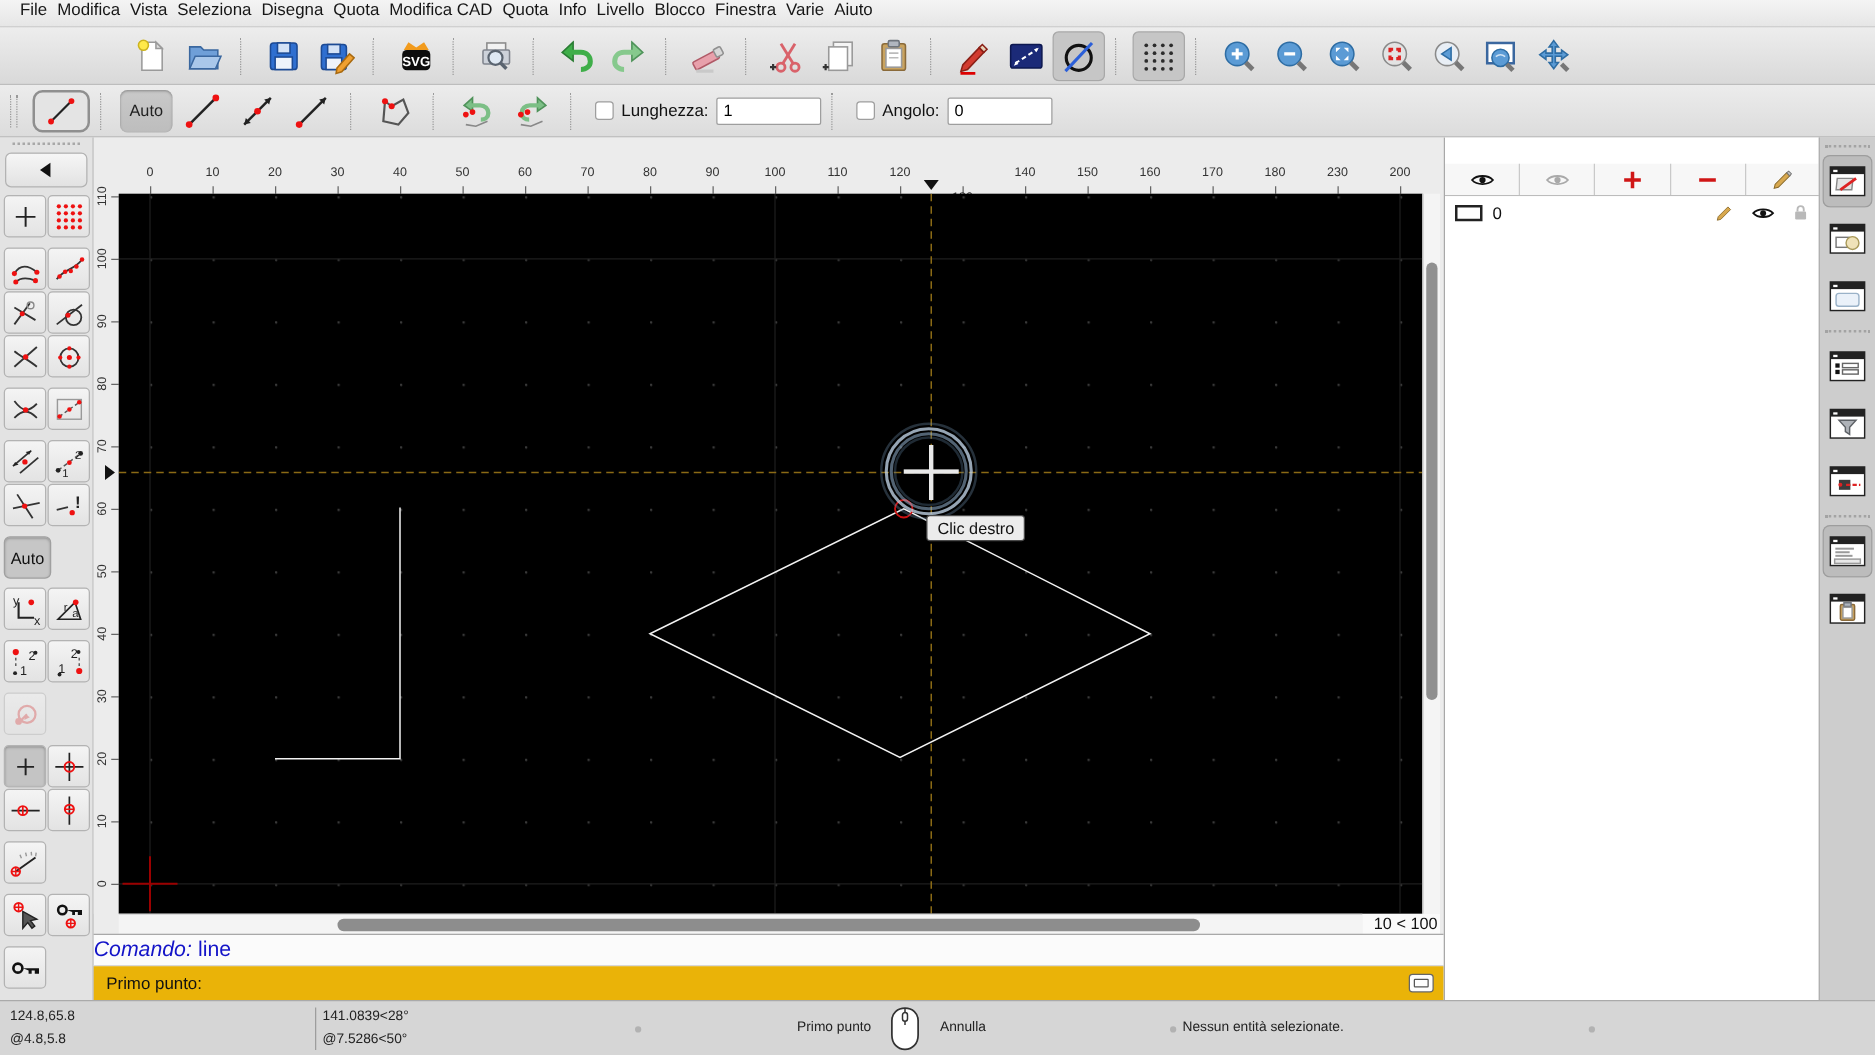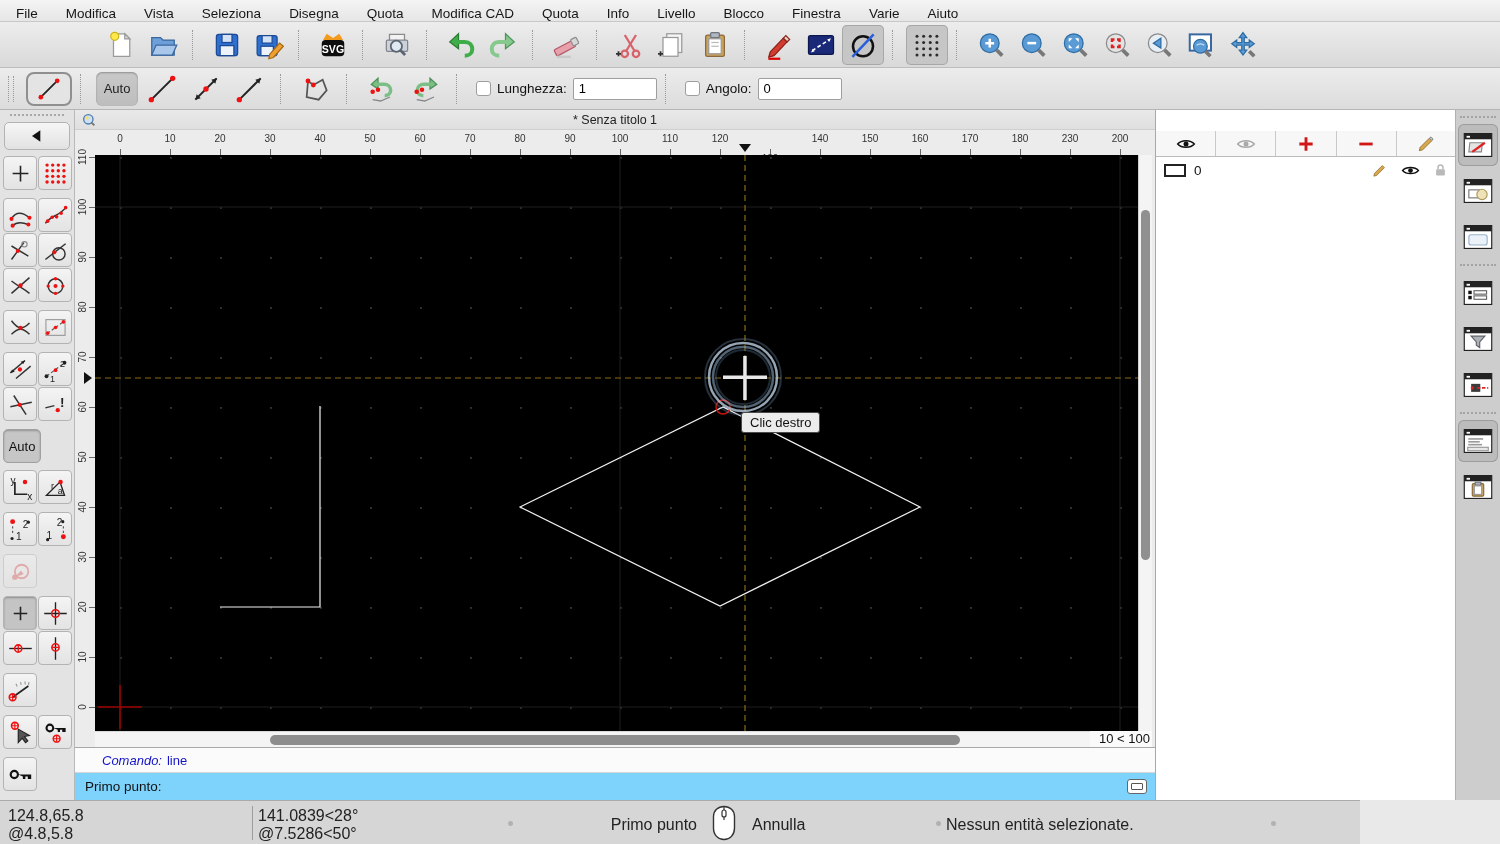--- a/index.html
+++ b/index.html
@@ -3,21 +3,21 @@
 <meta charset="utf-8">
 <style>
   * { box-sizing: border-box; margin:0; padding:0; }
   html,body { width:1500px; height:844px; }
   body { position:relative; overflow:hidden; background:#e9e9e9;
          font-family:"Liberation Sans", sans-serif; color:#111; font-size:13px; }
 
   
   .menubar { position:absolute; left:0; top:0; width:1500px; height:22px;
              background:linear-gradient(#f4f4f4,#e6e6e6); border-bottom:1px solid #c8c8c8;
-             display:flex; align-items:flex-end; padding-left:16px; gap:28px; }
+             display:flex; align-items:flex-start; padding-left:16px; gap:8px; }
   .menu-item { font-size:13.5px; color:#161616; cursor:default; white-space:nowrap; }
 
   
   .toolbar1 { position:absolute; left:0; top:22px; width:1500px; height:46px;
               background:linear-gradient(#ededed,#d9d9d9); border-bottom:1px solid #bdbdbd;
               display:flex; align-items:center; padding-left:100px; }
   .toolbar2 { position:absolute; left:0; top:68px; width:1500px; height:42px;
               background:linear-gradient(#ececec,#dcdcdc); border-bottom:1px solid #b5b5b5;
               display:flex; align-items:center; padding-left:8px; }
   .tbtn { width:42px; height:40px; display:flex; align-items:center; justify-content:center;
@@ -75,25 +75,25 @@
   .vsb { position:absolute; left:1063px; top:45px; width:14px; height:576px; background:#f4f4f4; border-left:1px solid #d0d0d0;}
   .vsb .thumb { position:absolute; left:2px; top:55px; width:9px; height:350px; background:#909090; border-radius:5px; }
   .hsb { position:absolute; left:20px; top:621px; width:995px; height:16px; background:#f4f4f4; border-top:1px solid #d9d9d9;}
   .hsb .thumb { position:absolute; left:175px; top:3px; width:690px; height:10px; background:#8d8d8d; border-radius:5px; }
   .zoomstat { position:absolute; left:1015px; top:621px; width:62px; height:16px; background:#fafafa;
               font-size:13px; text-align:right; padding-right:2px; line-height:16px; }
 
   
   .cmdwidget { position:absolute; left:75px; top:747px; width:1080px; height:53px; border-top:1px solid #a8a8a8; }
   .cmdhist { position:absolute; left:0; top:0; width:1080px; height:25px; background:#fbfbfb;
-             border-bottom:1px solid #d7d7d7; display:flex; align-items:center; padding-left:27px;
-             font-size:13px; color:#1414c8; }
+             border-bottom:1px solid #d7d7d7; display:flex; align-items:center; padding-left:0;
+             font-size:17px; color:#1414c8; }
   .cmdhist .cmdlabel { font-style:italic; }
   .cmdhist .cmdval { margin-left:5px; }
-  .cmdrow { position:absolute; left:0; top:25px; width:1080px; height:28px; background:#7dd3fc;
+  .cmdrow { position:absolute; left:0; top:25px; width:1080px; height:28px; background:#eab308;
             border-bottom:1px solid #cfcfcf; display:flex; align-items:center; padding-left:10px; }
   .cmdprompt { font-size:13.5px; color:#111; }
   .cmdinput { flex:1; border:none; outline:none; height:22px; font-size:13.5px;
               font-family:"Liberation Sans",sans-serif; background:transparent; }
   .kbdbtn { width:20px; height:15px; border:1px solid #666; border-radius:3px; margin-right:8px;
             display:flex; align-items:center; justify-content:center; background:#fdfdfd; }
   .kbdbtn div { width:12px; height:7px; border:1px solid #555; border-radius:1px; }
 
   
   .layerpanel { position:absolute; left:1155px; top:110px; width:300px; height:690px; background:#fff;
@@ -114,22 +114,22 @@
 
   
   .dockstrip { position:absolute; left:1455px; top:110px; width:45px; height:690px; background:#cdcdcd;
                border-left:1px solid #b0b0b0; }
   .dock-item { width:40px; height:42px; margin:4px auto 4px auto; display:flex; align-items:center;
                justify-content:center; border-radius:6px; }
   .dock-item.selected { background:#bcbcbc; box-shadow:inset 0 0 0 1px #9d9d9d; }
   .ddots { margin:6px 4px; border-top:2px dotted #a3a3a3; }
 
   
-  .statusbar { position:absolute; left:0; top:800px; width:1360px; height:44px; background:#d6d6d6;
-               border-top:1px solid #aaa; font-size:16px; color:#222; }
+  .statusbar { position:absolute; left:0; top:800px; width:1500px; height:44px; background:#d6d6d6;
+               border-top:1px solid #aaa; font-size:11px; color:#222; }
   .sb-abs { position:absolute; left:8px; top:6px; }
   .sb-rel { position:absolute; left:8px; top:24px; }
   .sb-div { position:absolute; left:252px; top:5px; width:1px; height:34px; background:#9d9d9d; }
   .sb-pabs { position:absolute; left:258px; top:6px; }
   .sb-prel { position:absolute; left:258px; top:24px; }
   .sb-dot { position:absolute; width:5px; height:5px; background:#b2b2b2; border-radius:50%; top:20px; }
   .sb-left-hint { position:absolute; left:600px; top:15px; width:97px; text-align:right; }
   .sb-mouse { position:absolute; left:712px; top:4px; }
   .sb-right-hint { position:absolute; left:752px; top:15px; }
   .sb-selection { position:absolute; left:946px; top:15px; }
@@ -688,28 +688,20 @@
     <div class="pbtn">
         <svg viewBox="0 0 24 24">
           <circle cx="6.5" cy="12" r="3.2" fill="none" stroke="#111" stroke-width="1.9"></circle>
           <path d="M10 12h11.5v4h-3v-2.3h-2.2V16h-2.2v-2.3" fill="#111"></path>
         </svg>
       </div>
   </div>
 </div>
 
 <div class="docarea">
-  <div class="doctab">
-    <svg viewBox="0 0 24 24" width="16" height="16" style="margin-left:6px; z-index:2">
-        <circle cx="11" cy="11" r="7" fill="#cfe0f2" stroke="#4a7cb0" stroke-width="2"></circle>
-        <line x1="15.5" y1="15.5" x2="20" y2="20" stroke="#777" stroke-width="3"></line>
-        <circle cx="9" cy="9" r="2.5" fill="#f7e06a"></circle>
-      </svg>
-    <span class="doctitle">* Senza titolo 1</span>
-  </div>
 
   <div class="hruler">
     <svg style="position:absolute; left:644px; top:14px;" width="13" height="9">
         <polygon points="0,0 12,0 6,8" fill="#111"></polygon>
       </svg>
   <div class="htick" style="left: 25px;"></div>
       <span class="hlab" style="left: 25px;">0</span>
       <div class="htick" style="left: 75px;"></div>
       <span class="hlab" style="left: 75px;">10</span>
       <div class="htick" style="left: 125px;"></div>

